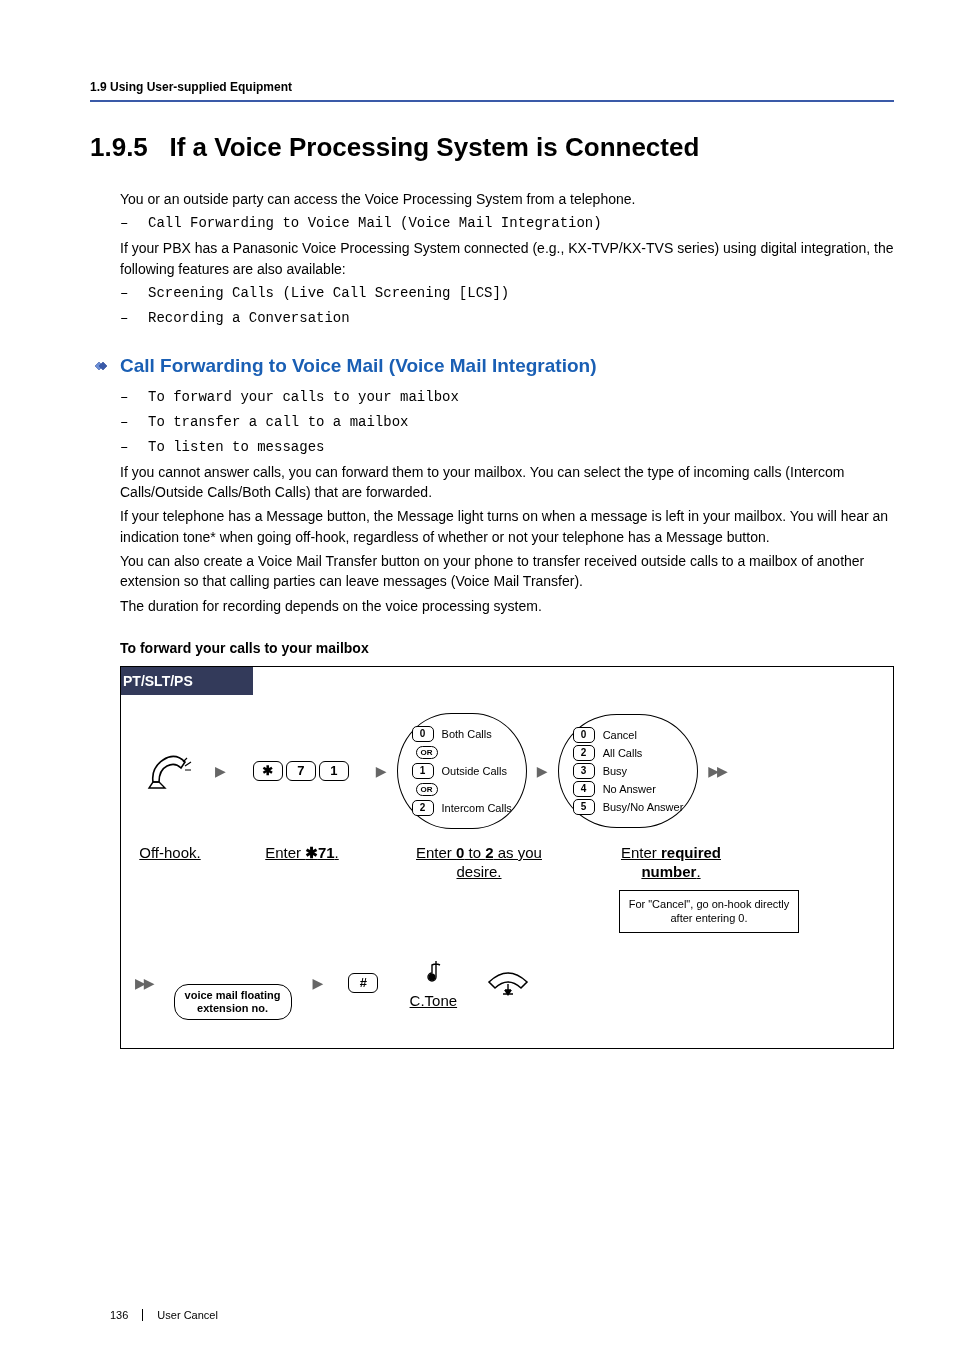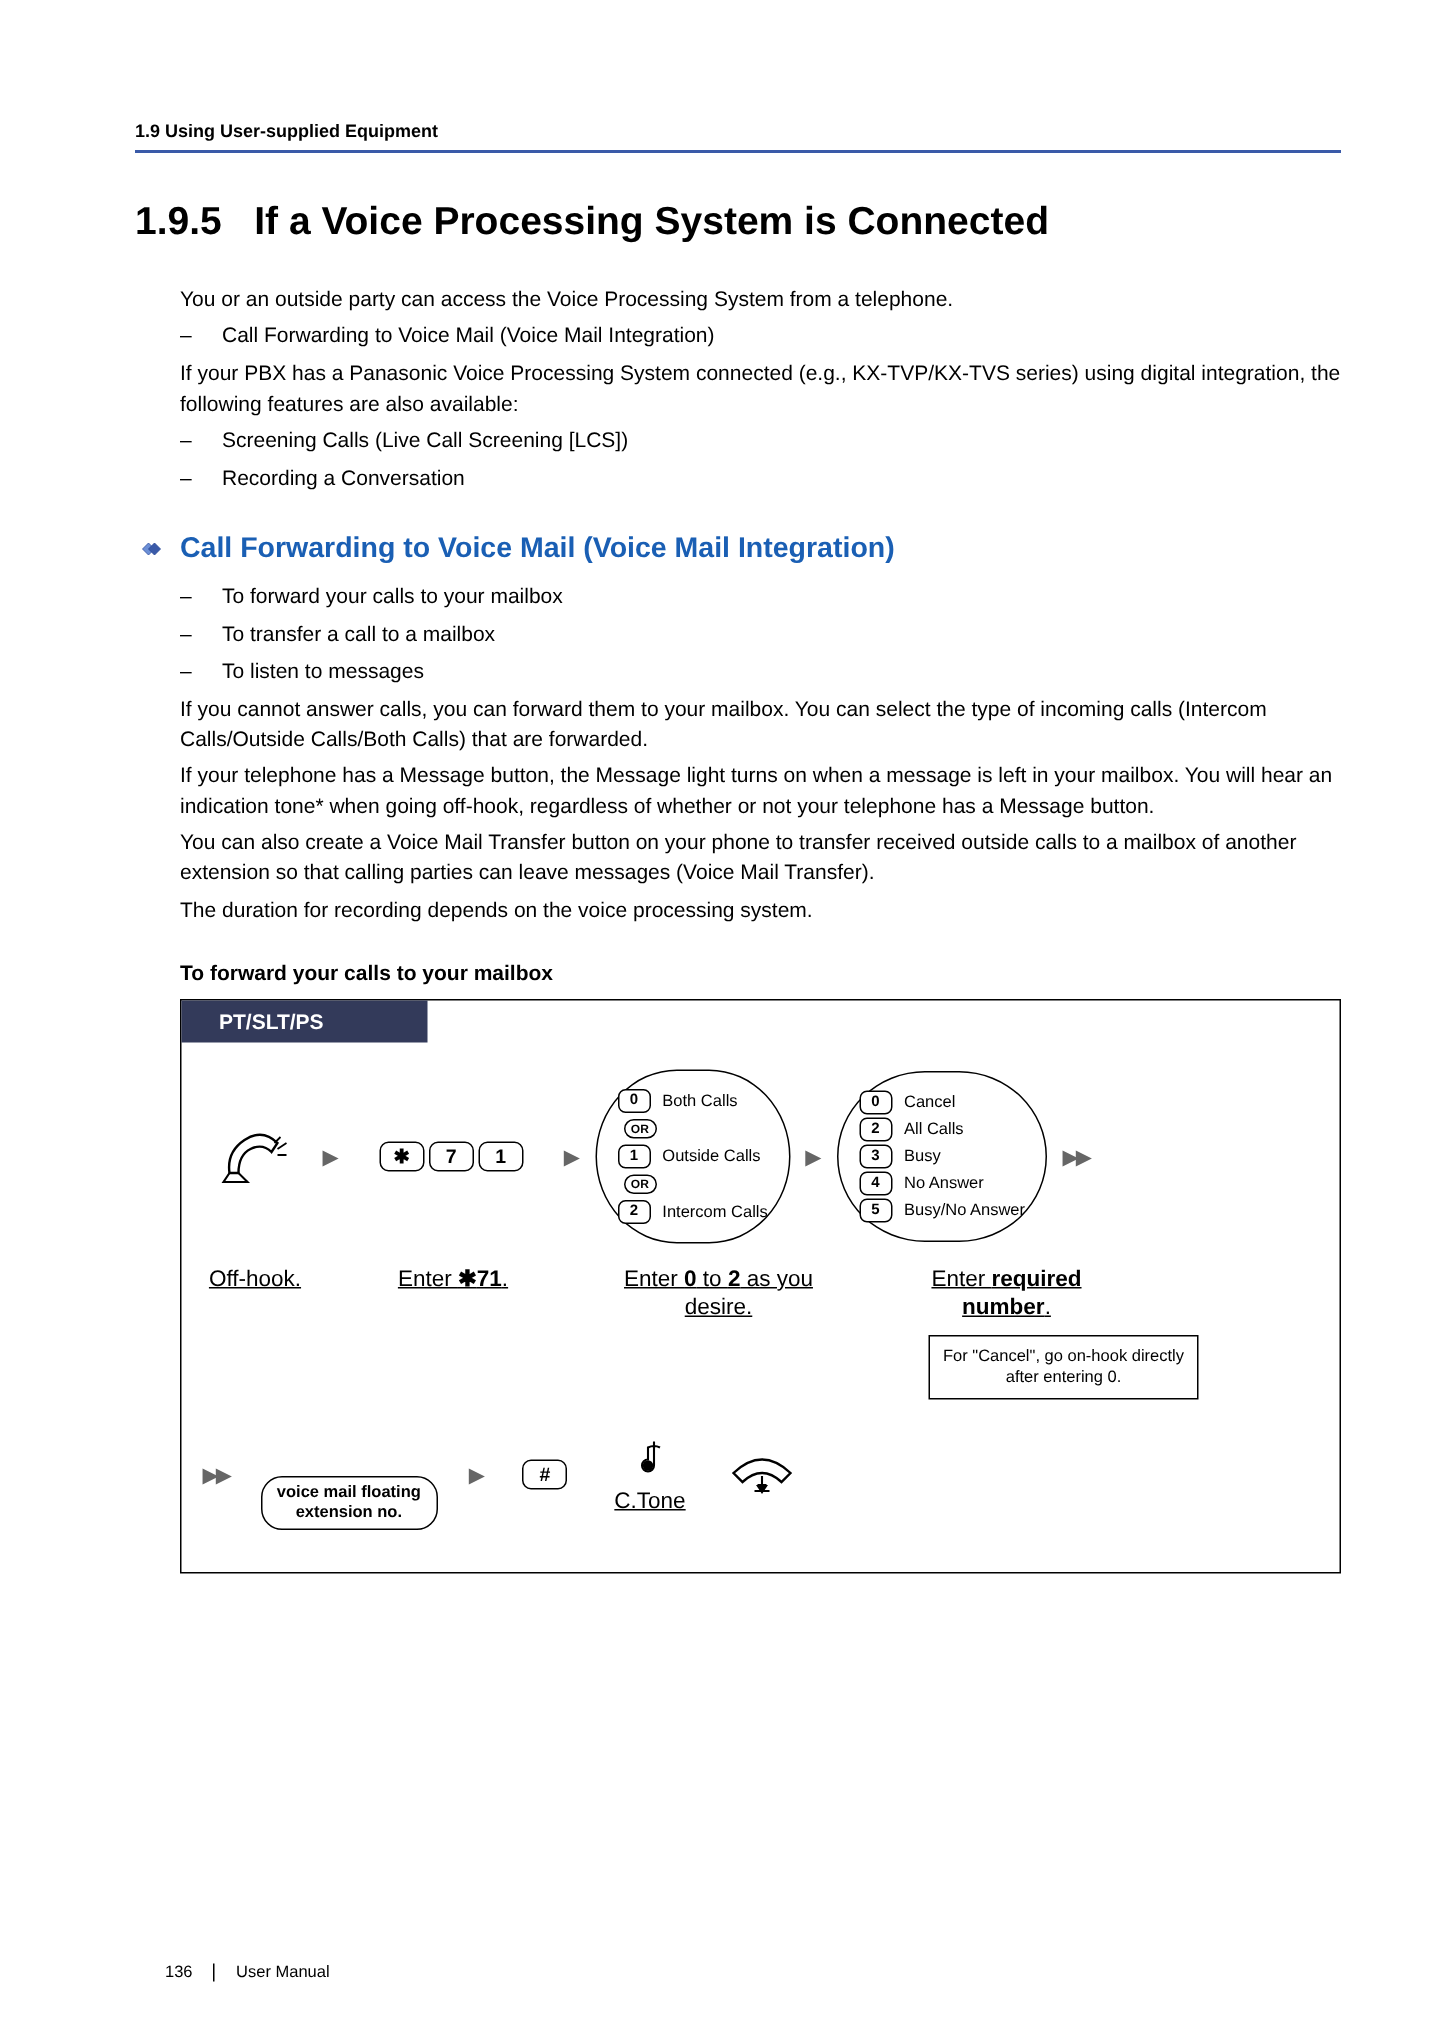--- a/index.html
+++ b/index.html
@@ -33,20 +33,21 @@
     font-size: 14px;
     line-height: 1.45;
     margin: 0 0 4px 0;
     padding-left: 30px;
   }
   .indented-list {
     font-size: 14px;
     line-height: 1.5;
     padding-left: 30px;
     margin: 0 0 4px 0;
+    font-family: Liberation Mono, monospace;
   }
   .indented-list .dash {
     display: inline-block;
     width: 28px;
   }
   .subheading-row {
     display: flex;
     align-items: center;
     margin: 26px 0 10px 0;
   }
@@ -69,22 +70,22 @@
   .procedure-box {
     border: 1px solid #000;
     margin-left: 30px;
     padding: 0;
   }
   .proc-header {
     background: #333a5a;
     color: #fff;
     font-weight: bold;
     font-size: 14px;
-    padding: 6px 25px;
-    width: 164px;
+    padding: 6px 2px;
+    width: 132px;
   }
   .proc-body {
     padding: 18px 14px 20px 14px;
   }
   .step-row {
     display: flex;
     align-items: center;
     flex-wrap: wrap;
     gap: 10px;
     margin-bottom: 8px;
@@ -346,15 +347,15 @@
           </svg>
         </div>
       </div>
 
 
     </div>
   </div>
 
   <div class="footer">
     <span class="pn">136</span>
-    <span>User Manual</span>
+    <span>User Cancel</span>
   </div>
 </div>
 
 </body></html>

